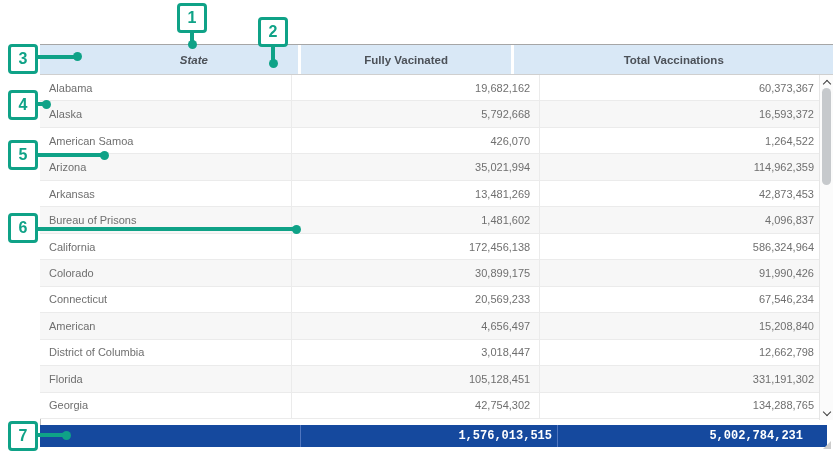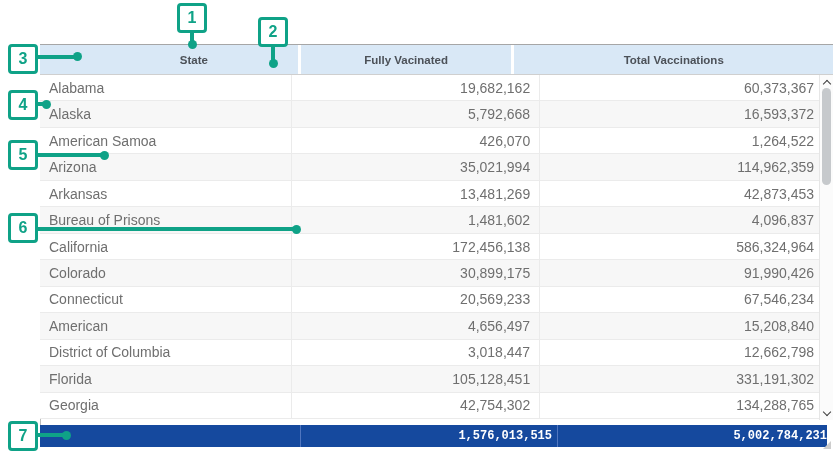--- a/index.html
+++ b/index.html
@@ -8,37 +8,37 @@
     font-family:"Liberation Sans",sans-serif;
     border-bottom:1px solid #d6d6d6;
     --accent:#0fa287;--header-bg:#d9e8f6;--summary-bg:#15499e;--stripe:#f7f7f7;
   }
   
   .left-edge{position:absolute;left:40px;top:44px;width:1px;height:403px;background:#bdbdbd;}
   .grid-header{position:absolute;left:40px;top:44px;width:793px;height:31px;display:flex;
     border-top:1px solid #a6a6a6;border-bottom:1px solid #cfcfcf;box-sizing:border-box;}
   .hcell{background:var(--header-bg);display:flex;align-items:center;justify-content:center;
     font-weight:bold;font-size:11.5px;color:#4c5158;box-sizing:border-box;}
-  .h-state{width:260px;padding-left:50px;}
+  .h-state{width:260px;padding-left:50px;font-style:italic;}
   .h-fully{width:216px;border-left:3px solid #fff;}
   .h-total{width:325px;border-left:3px solid #fff;}
   .grid-body{position:absolute;left:40px;top:75px;width:793px;height:344px;display:flex;flex-direction:column;}
   .row{flex:1;display:flex;align-items:stretch;border-bottom:1px solid #ebebeb;box-sizing:border-box;background:#fff;}
   .row.alt{background:var(--stripe);}
-  .cell{display:flex;align-items:center;font-size:14px;color:#6f6f6f;box-sizing:border-box;}
+  .cell{display:flex;align-items:center;font-size:11px;color:#6f6f6f;box-sizing:border-box;}
   .c-state{width:260px;padding-left:9px;}
   .c-fully{width:257px;justify-content:flex-end;padding-right:9px;border-left:1px solid #ebebeb;}
   .c-total{width:304px;justify-content:flex-end;padding-right:19px;border-left:1px solid #ebebeb;}
   
   .summary{position:absolute;left:40px;top:425px;width:787px;height:22px;display:flex;background:var(--summary-bg);}
   .scell{display:flex;align-items:center;justify-content:flex-end;color:#fff;font-weight:bold;
     font-size:12px;box-sizing:border-box;font-family:Liberation Mono, monospace;}
   .s-state{width:260px;}
   .s-fully{width:257px;border-left:1px solid #5076bf;padding-right:5px;}
-  .s-total{width:270px;border-left:1px solid #5076bf;padding-right:0;}
+  .s-total{width:270px;border-left:1px solid #5076bf;padding-right:24px;}
   
   .scrollbar{position:absolute;left:819px;top:75px;width:14px;height:345px;background:#fbfbfb;
     border-left:1px solid #e6e6e6;box-sizing:border-box;}
   .sb-btn{position:absolute;left:0;width:13px;height:13px;display:flex;align-items:center;justify-content:center;cursor:pointer;}
   .sb-up{top:1px;}
   .sb-down{bottom:1px;}
   .chev{width:5px;height:5px;border-right:1.5px solid #3e3e3e;border-bottom:1.5px solid #3e3e3e;}
   .chev.up{transform:rotate(-135deg);margin-top:3px;}
   .chev.down{transform:rotate(45deg);margin-bottom:2px;}
   .sb-thumb{position:absolute;left:2px;top:13px;width:9px;height:97px;background:#c6c9cc;border-radius:5px;}

